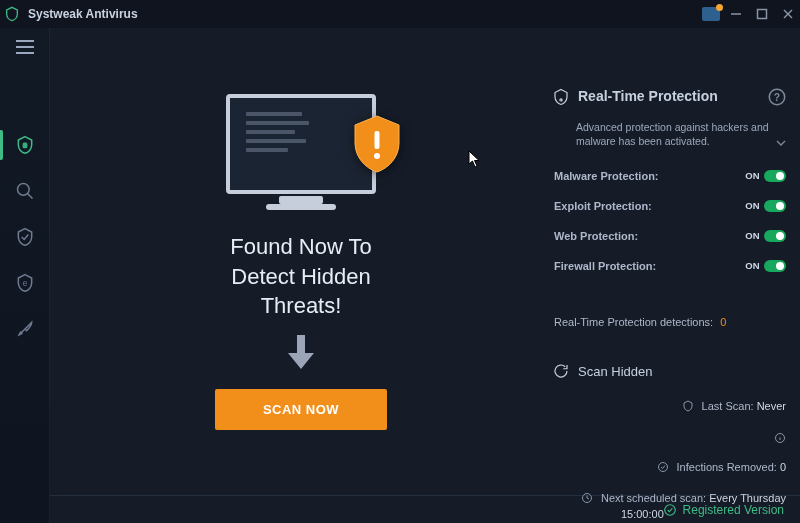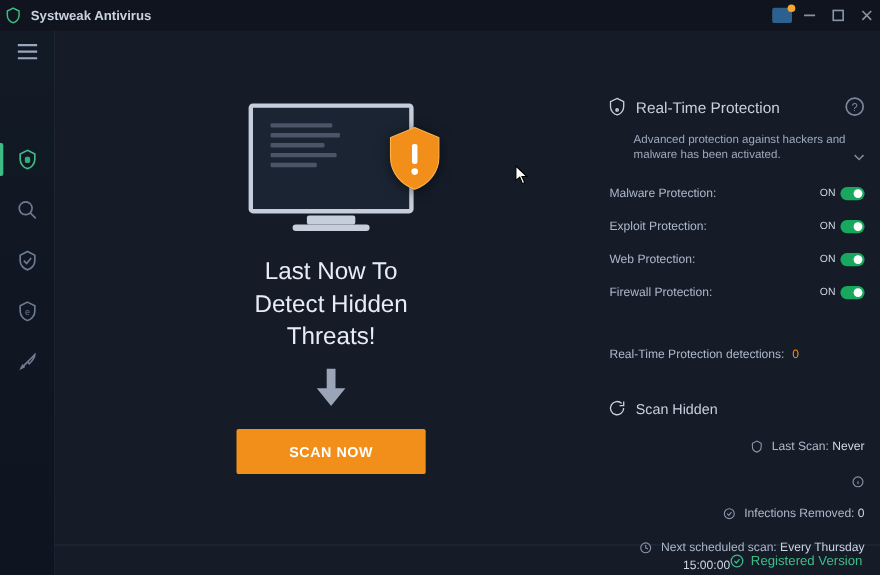--- a/index.html
+++ b/index.html
@@ -42,28 +42,28 @@
 .mon-shield { position:absolute; right:-12px; top:40px; width:52px; height:60px; display:flex; align-items:center; justify-content:center; }
 .mon-shield svg { width:50px; height:58px; filter: drop-shadow(0 2px 6px rgba(0,0,0,0.5)); }
 
 .scan-headline { color:#e8edf5; font-size:22px; font-weight:400; text-align:center; line-height:1.35; margin-bottom: 14px; }
 .down-arrow-big { color:#9aa5b8; margin-bottom: 16px; }
 .down-arrow-big svg { width:30px; height:34px; }
 
 .scan-btn { background:#f18f1a; color:#fff; border:none; font-size:13px; font-weight:600; letter-spacing:0.5px; padding: 13px 48px; border-radius:2px; cursor:pointer; }
 
 
-.panel-title { display:flex; align-items:flex-end; gap:8px; color:#c7d0de; font-size:14px; font-weight:400; margin-bottom:8px; }
+.panel-title { display:flex; align-items:flex-start; gap:8px; color:#c7d0de; font-size:14px; font-weight:700; margin-bottom:8px; }
 .panel-title svg, .sec-title svg { width:18px; height:18px; flex-shrink:0; }
 .help-icon { margin-left:auto; color:#7d889c; width:14px; height:14px; }
 .desc-row { display:flex; align-items:flex-end; gap:6px; color:#9ca8bc; font-size:10.5px; line-height:1.35; margin: 0 0 10px 24px; }
 .desc-row .chev { color:#7d889c; margin-left:auto; flex-shrink:0; }
 .desc-row .txt { }
 
-.prot-row { display:flex; align-items:center; font-size:11px; color:#aeb8ca; margin:6px 0 6px 2px; }
+.prot-row { display:flex; align-items:center; font-size:11px; color:#aeb8ca; margin:6px 0 6px 2px;font-weight:bold; }
 .prot-row .lbl { flex:1; }
 .toggle { display:flex; align-items:flex-start; gap:4px; }
 .toggle .txt { font-size:9.5px; color:#cfd7e4; letter-spacing:0.3px; }
 .toggle .sw { width:22px; height:12px; background:#17a85e; border-radius:6px; position:relative; }
 .toggle .sw::after { content:""; position:absolute; right:2px; top:2px; width:8px; height:8px; background:#fff; border-radius:50%; }
 
 .sep { height:1px; background:rgba(90,110,140,0.25); margin:10px 0; }
 
 .det-row { font-size:11px; color:#aeb8ca; margin:6px 0 0 2px; }
 .det-row .num { color:#f18f1a; margin-left:4px; }
@@ -174,21 +174,21 @@
       </div>
       <div class="mon-shield">
         <svg viewBox="0 0 50 58">
             <path d="M25 1 L47 10 V28 C47 42 37 53 25 57 C13 53 3 42 3 28 V10 Z" fill="#f18f1a" stroke="#ffb24d" stroke-width="1"></path>
             <rect x="22.5" y="16" width="5" height="18" rx="2" fill="#fff"></rect>
             <circle cx="25" cy="41" r="3" fill="#fff"></circle>
           </svg>
       </div>
     </div>
     <div class="scan-headline">
-      <div>Last Now To</div>
+      <div>Found Now To</div>
       <div>Detect Hidden</div>
       <div>Threats!</div>
     </div>
     <div class="down-arrow-big">
       <svg viewBox="0 0 30 34" fill="currentColor">
           <rect x="11" y="0" width="8" height="20"></rect>
           <polygon points="2,18 28,18 15,34"></polygon>
         </svg>
     </div>
     <button class="scan-btn">SCAN NOW</button>

